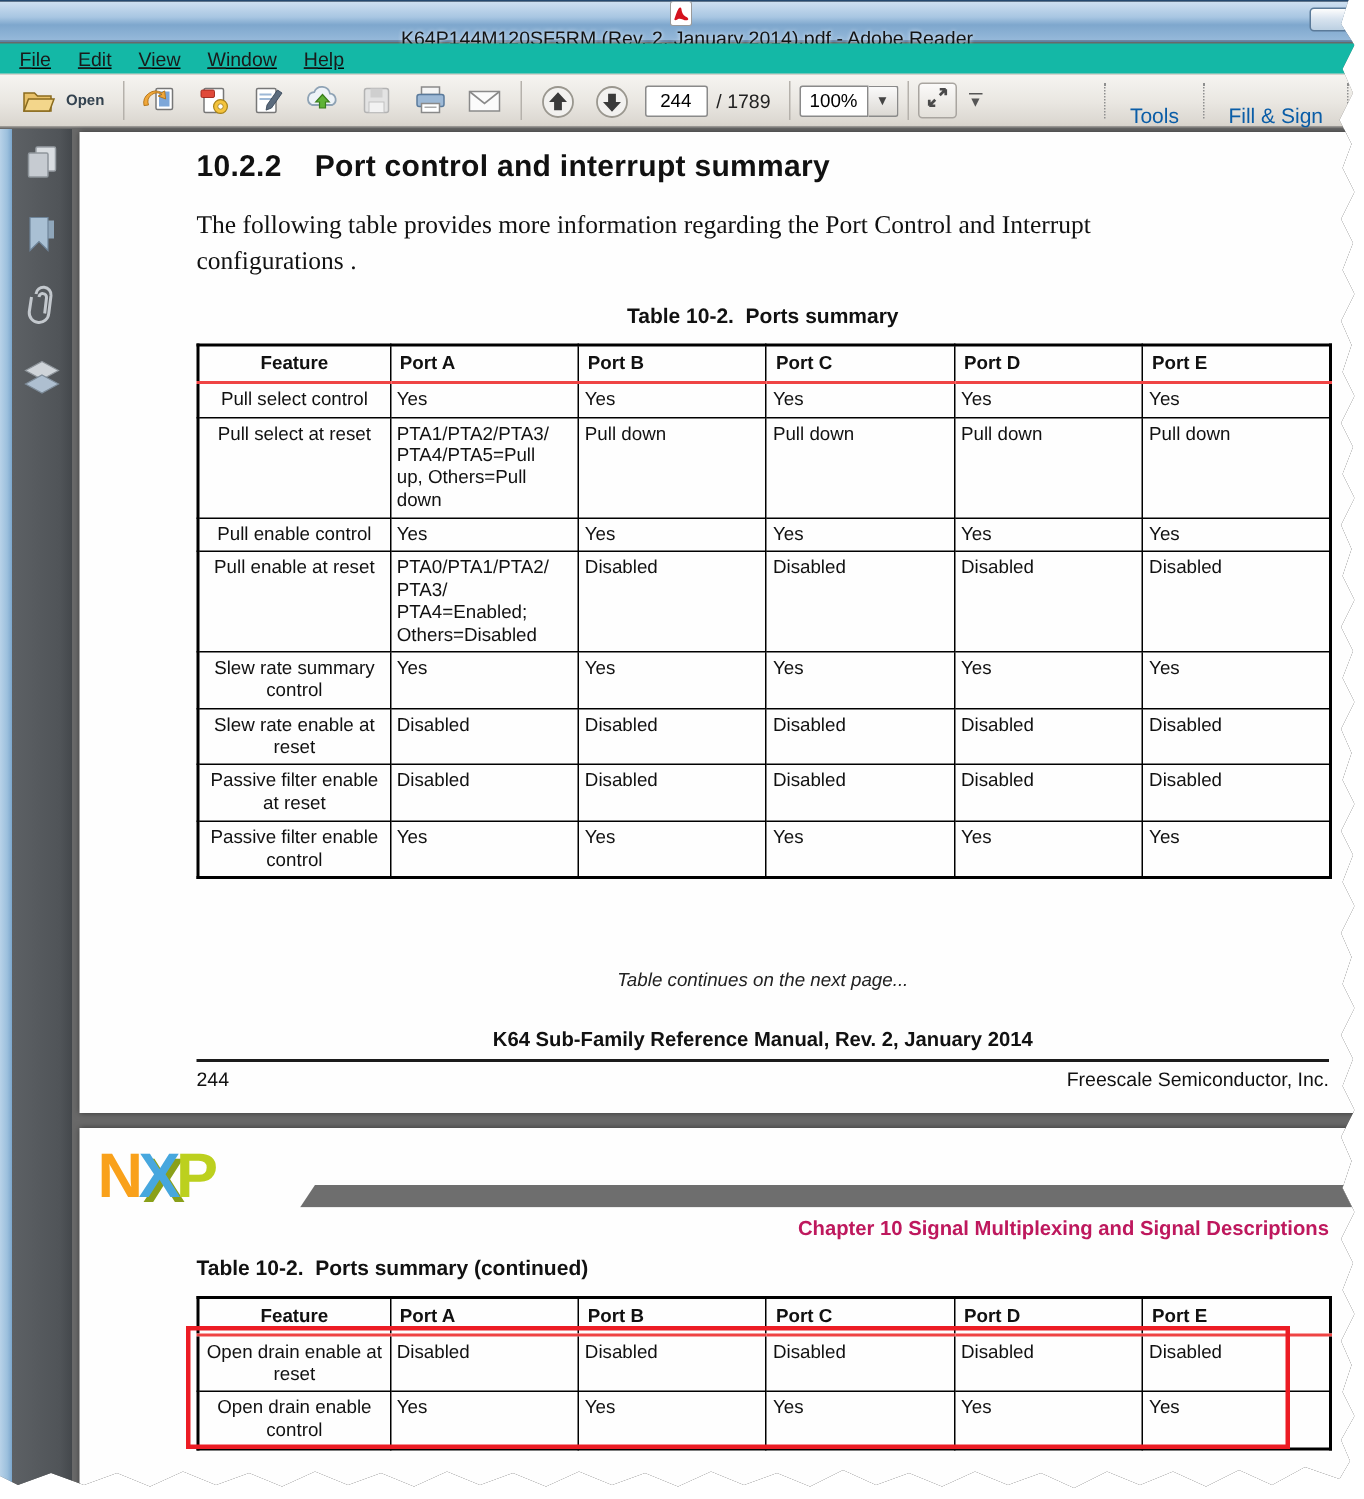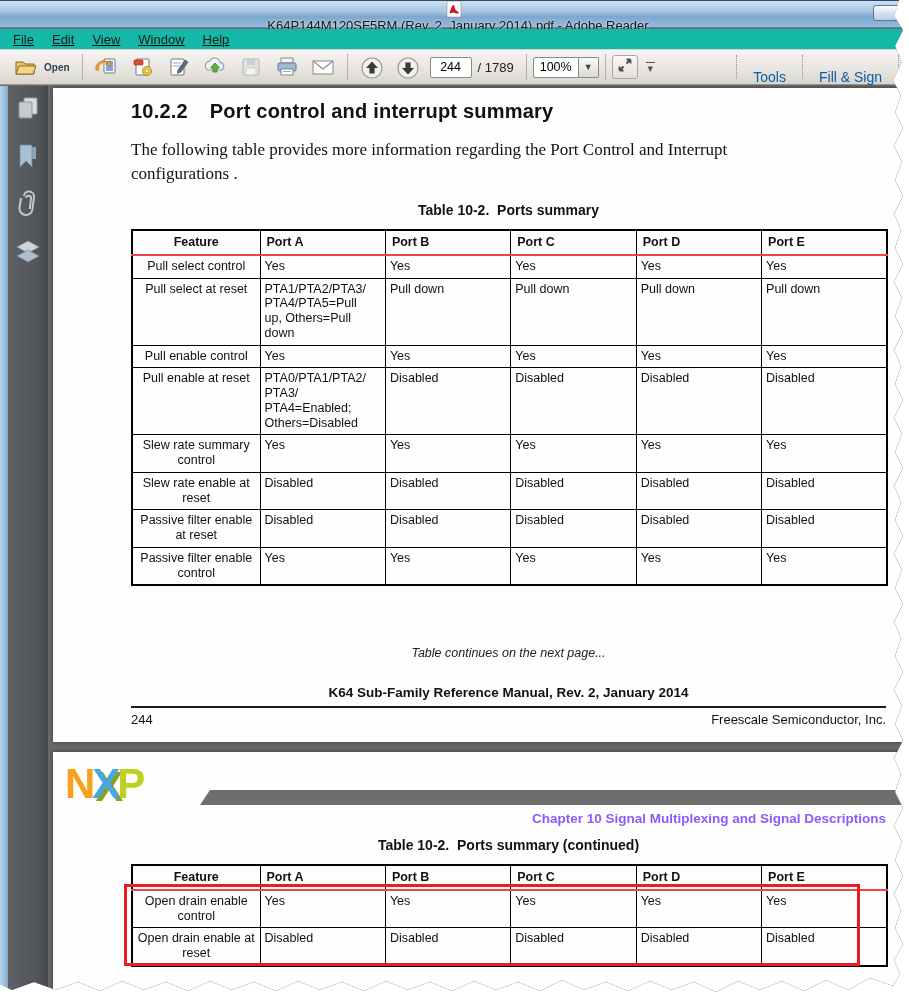--- a/index.html
+++ b/index.html
@@ -93,22 +93,22 @@
   .foot-line{left:78px;top:618px;width:755px;height:2px;background:#1c1c1c;}
   .foot-row{left:78px;top:624px;width:755px;display:flex;justify-content:space-between;font-size:13px;color:#111;}
 
   
   .nxp{left:12px;top:8px;font-size:42px;font-weight:bold;letter-spacing:-3px;font-family:"Liberation Sans",sans-serif;}
   .nxp .n{color:#f9a11b;}
   .nxp .x{color:#47a7de;text-shadow:3px 3px 0 #8aa019;}
   .nxp .p{color:#bcd01e;}
   .swoosh{left:147px;top:38px;width:712px;height:15px;background:#6e6e6e;
     clip-path:polygon(1.4% 0,100% 0,99.2% 100%,0 100%);}
-  .chapter{left:78px;top:59px;width:755px;text-align:right;font-size:13.5px;font-weight:bold;color:#8b5cf6;}
-  .tcaption2{left:78px;top:85px;width:755px;text-align:center;font-size:14px;font-weight:bold;color:#111;white-space:pre-wrap;}
+  .chapter{left:78px;top:59px;width:755px;text-align:right;font-size:13.5px;font-weight:bold;color:#be185d;}
+  .tcaption2{left:78px;top:85px;width:755px;text-align:left;font-size:14px;font-weight:bold;color:#111;white-space:pre-wrap;}
   .doc-table2{left:78px;top:112px;}
   .redbox{left:71px;top:132px;width:736px;height:82px;border:3px solid #ec1c24;z-index:6;background:transparent;}
 </style>
 </head>
 <body>
 
 <div class="window">
 
   <div class="titlebar">
     <span class="app-icon">
@@ -424,34 +424,34 @@
                   <th class="fcol">Feature</th>
                   <th>Port A</th>
                   <th>Port B</th>
                   <th>Port C</th>
                   <th>Port D</th>
                   <th>Port E</th>
                 </tr>
               </thead>
               <tbody>
                 <tr>
+                  <td class="fcol">Open drain enable at reset</td>
+                  <td>Disabled</td>
+                  <td>Disabled</td>
+                  <td>Disabled</td>
+                  <td>Disabled</td>
+                  <td>Disabled</td>
+                </tr>
+                <tr>
                   <td class="fcol">Open drain enable control</td>
                   <td>Yes</td>
                   <td>Yes</td>
                   <td>Yes</td>
                   <td>Yes</td>
                   <td>Yes</td>
-                </tr>
-                <tr>
-                  <td class="fcol">Open drain enable at reset</td>
-                  <td>Disabled</td>
-                  <td>Disabled</td>
-                  <td>Disabled</td>
-                  <td>Disabled</td>
-                  <td>Disabled</td>
                 </tr>
               </tbody>
             </table>
         </div>
         <div class="p-abs redbox"></div>
       </div>
 
     </div>
   </div>
 </div>

